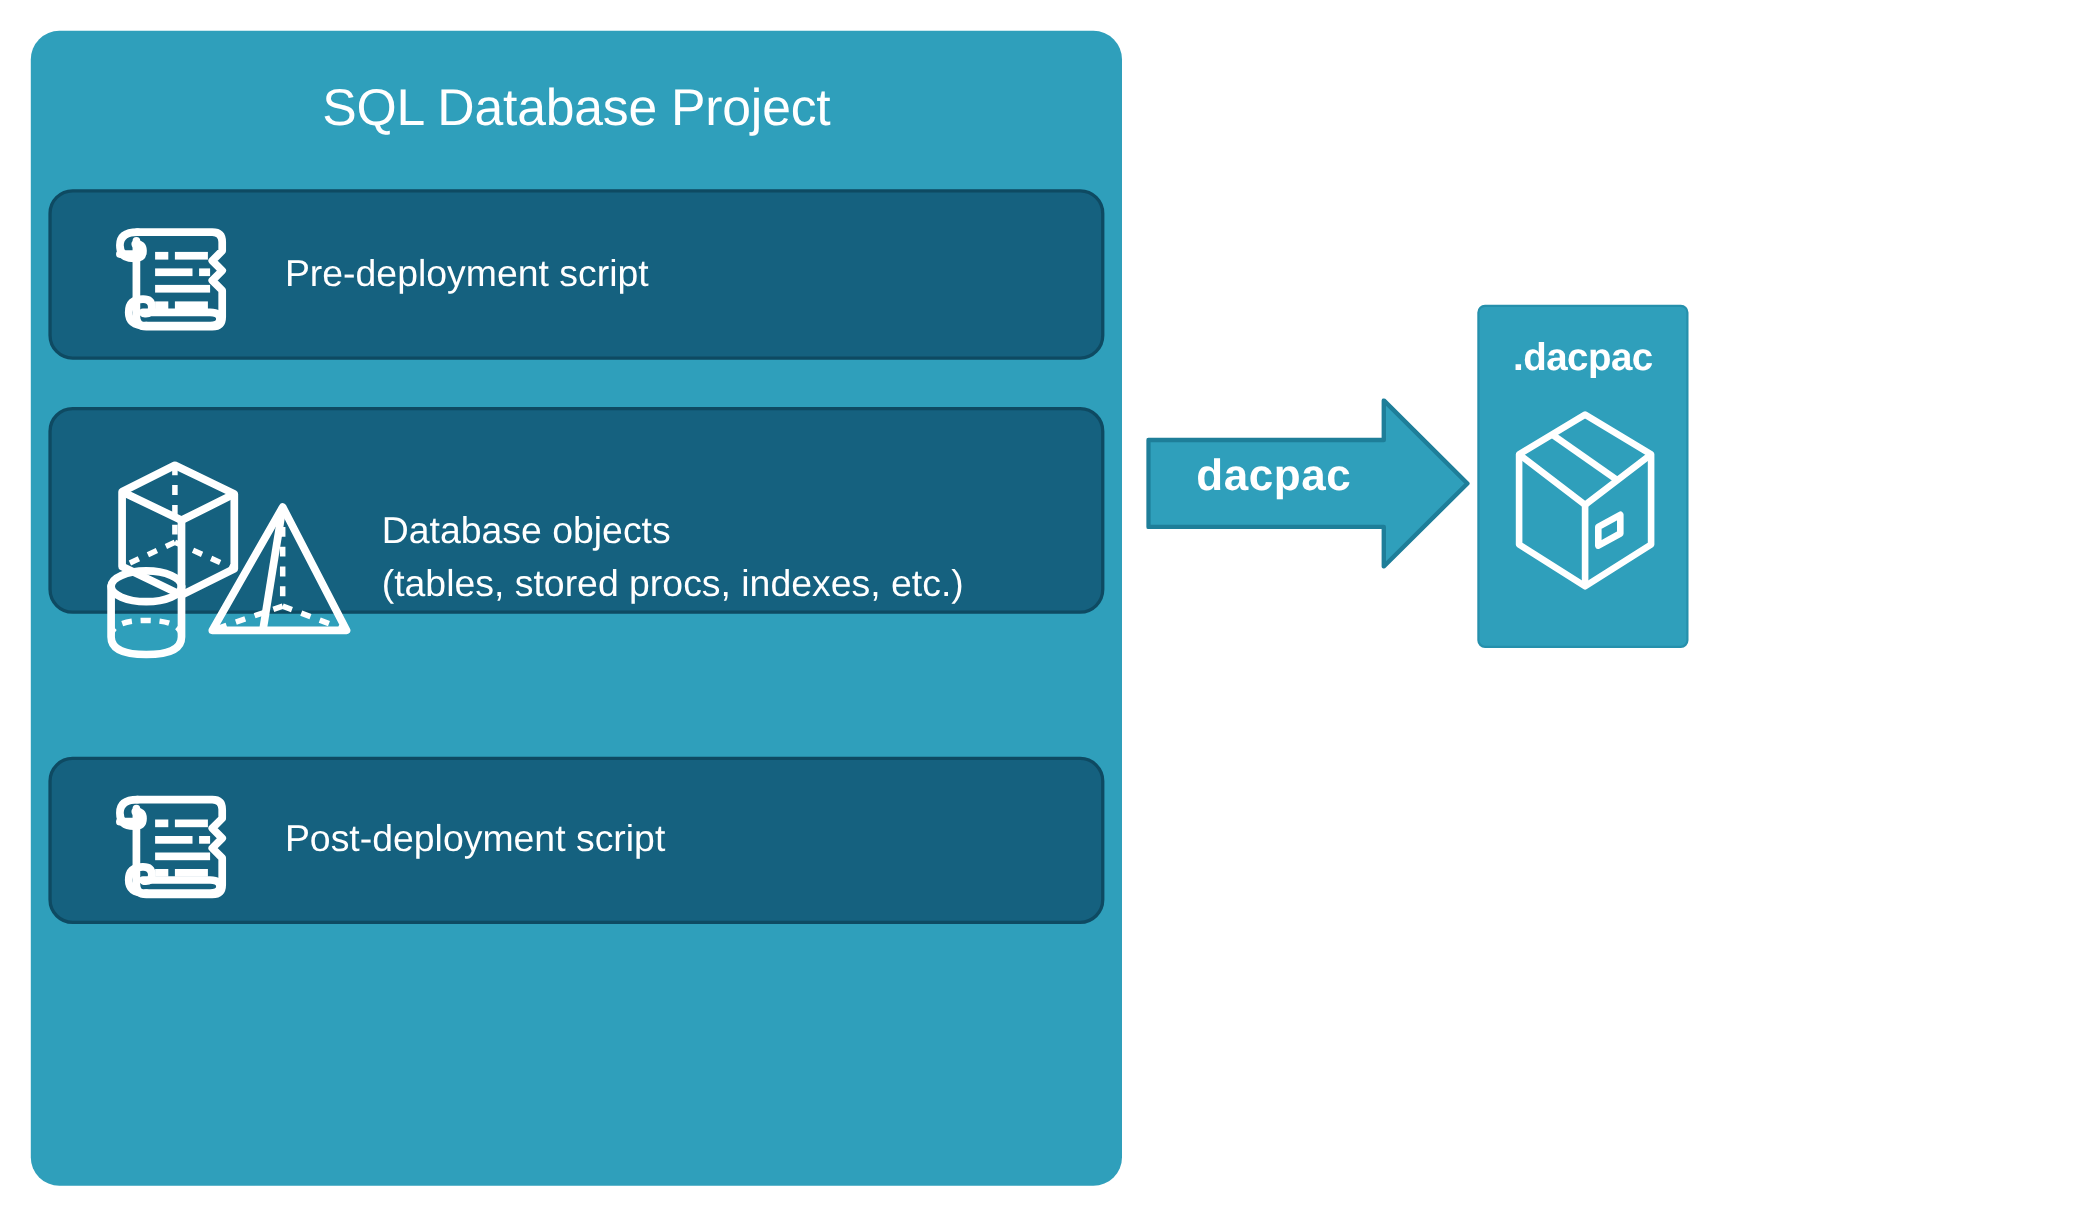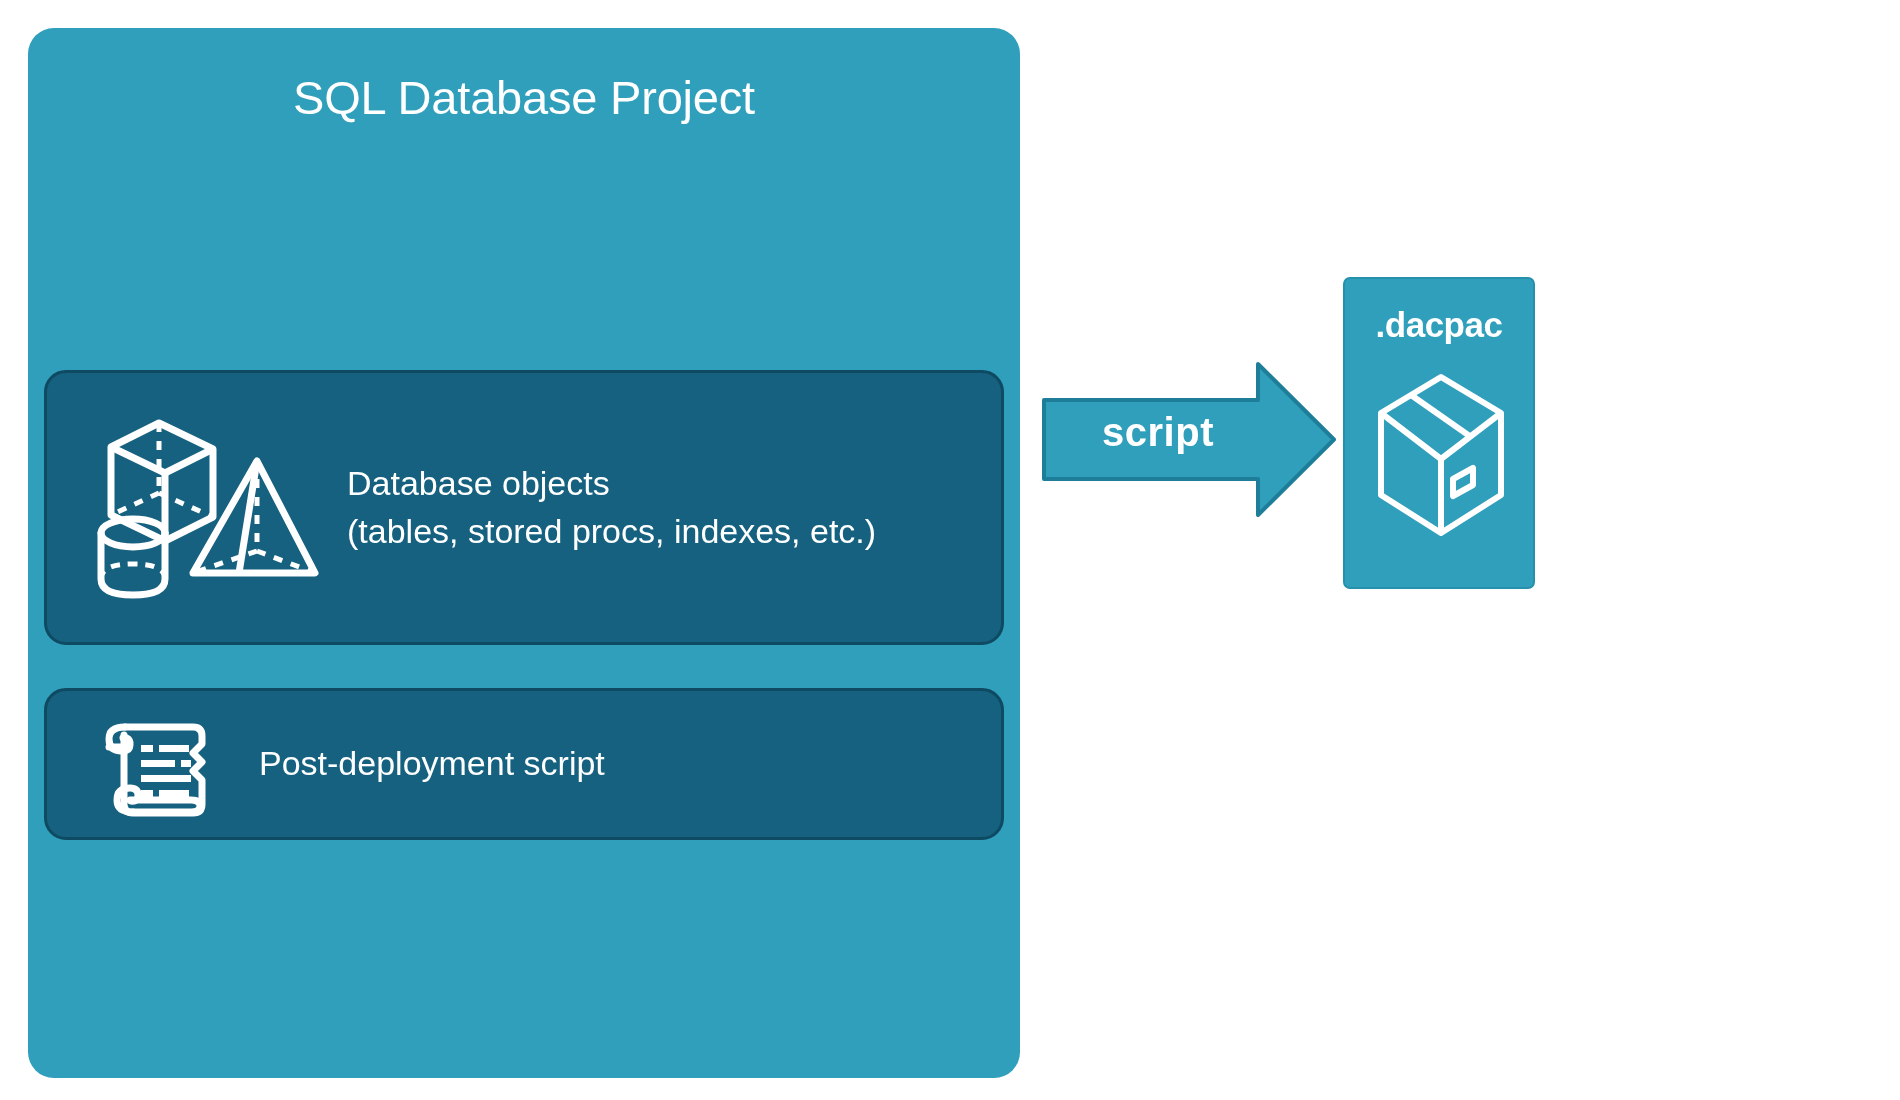--- a/index.html
+++ b/index.html
@@ -51,21 +51,21 @@
   .inner-box {
     position: absolute;
     left: 16px;
     width: 960px;
     background: #15617F;
     border: 3px solid #0E4A62;
     border-radius: 22px;
     box-sizing: border-box;
   }
   #box-pre  { top: 144px;  height: 155px; }
-  #box-objs { top: 342px;  height: 275px; }
+  #box-objs { top: 342px;  height: 188px; }
   #box-post { top: 660px;  height: 152px; padding-left: 44px; }
 
   .box-label {
     position: absolute;
     color: #ffffff;
     font-size: 34px;
     font-weight: 400;
     line-height: 1.42;
     white-space: pre;
   }
@@ -138,20 +138,43 @@
 </style>
 </head>
 <body>
 
 <div id="stage">
 
   <div id="project-container">
 
     <div id="project-title">SQL Database Project</div>
 
+    <div class="inner-box" id="box-pre">
+      <div class="icon-slot" id="icon-pre-slot">
+        <svg viewBox="0 0 128 112" fill="none" xmlns="http://www.w3.org/2000/svg">
+
+          <path d="M30 14 H98 q9 0 9 9 v8 l-9 9 9 9 -9 9 9 9 v24 q0 9 -9 9 H38 q-9 0 -9 -9 V22" stroke="#ffffff" stroke-width="7" stroke-linejoin="round" stroke-linecap="round" fill="none"></path>
+
+          <path d="M30 14 q-16 0 -16 12 t13 12 q8 0 8 -7 t-7 -6" stroke="#ffffff" stroke-width="7" stroke-linecap="round" fill="none"></path>
+          <path d="M14 34 H30" stroke="#ffffff" stroke-width="7" stroke-linecap="round"></path>
+
+          <path d="M38 99 q-16 0 -16 -12 t13 -12 q8 0 8 7 t-7 6" stroke="#ffffff" stroke-width="7" stroke-linecap="round" fill="none"></path>
+          <path d="M38 99 H96 q9 0 9 -6 t-9 -6 H35" stroke="#ffffff" stroke-width="7" stroke-linejoin="round" stroke-linecap="round" fill="none"></path>
+
+          <rect x="46" y="32" width="12" height="7" fill="#ffffff"></rect>
+          <rect x="64" y="32" width="30" height="7" fill="#ffffff"></rect>
+          <rect x="46" y="47" width="34" height="7" fill="#ffffff"></rect>
+          <rect x="86" y="47" width="10" height="7" fill="#ffffff"></rect>
+          <rect x="46" y="62" width="50" height="7" fill="#ffffff"></rect>
+          <rect x="46" y="77" width="12" height="7" fill="#ffffff"></rect>
+          <rect x="64" y="77" width="30" height="7" fill="#ffffff"></rect>
+        </svg>
+      </div>
+      <div class="box-label" id="label-pre">Pre-deployment script</div>
+    </div>
 
     <div class="inner-box" id="box-objs">
       <div class="icon-slot" id="icon-objs-slot">
         <svg viewBox="0 0 260 210" fill="none" xmlns="http://www.w3.org/2000/svg">
           <g>
 
             <path d="M22 42 L70 18 L124 44 L124 112 L76 136 L22 110 Z" stroke="#ffffff" stroke-width="7" stroke-linejoin="round" fill="none"></path>
             <path d="M22 42 L76 68 L124 44" stroke="#ffffff" stroke-width="7" stroke-linejoin="round" fill="none"></path>
             <path d="M76 68 L76 136" stroke="#ffffff" stroke-width="7" stroke-linejoin="round" fill="none"></path>
 
@@ -196,21 +219,21 @@
       </div>
       <div class="box-label" id="label-post">Post-deployment script</div>
     </div>
 
   </div>
 
   <div id="build-arrow">
     <svg viewBox="0 0 295 155" xmlns="http://www.w3.org/2000/svg">
       <path d="M2 38 H216 V2 L292 77.5 L216 153 V117 H2 Z" fill="#2F9FBB" stroke="#1E7E99" stroke-width="4" stroke-linejoin="round"></path>
     </svg>
-    <div id="build-arrow-label">script</div>
+    <div id="build-arrow-label">dacpac</div>
   </div>
 
   <div id="dacpac-card">
     <div id="dacpac-label">.dacpac</div>
     <div id="dacpac-icon-slot">
       <svg viewBox="0 0 136 180" fill="none" xmlns="http://www.w3.org/2000/svg">
 
         <path d="M68 10 L128 46 L128 128 L68 166 L8 128 L8 46 Z" stroke="#ffffff" stroke-width="6" stroke-linejoin="round" fill="none"></path>
 
         <path d="M68 92 L68 166" stroke="#ffffff" stroke-width="6" stroke-linejoin="round" fill="none"></path>

